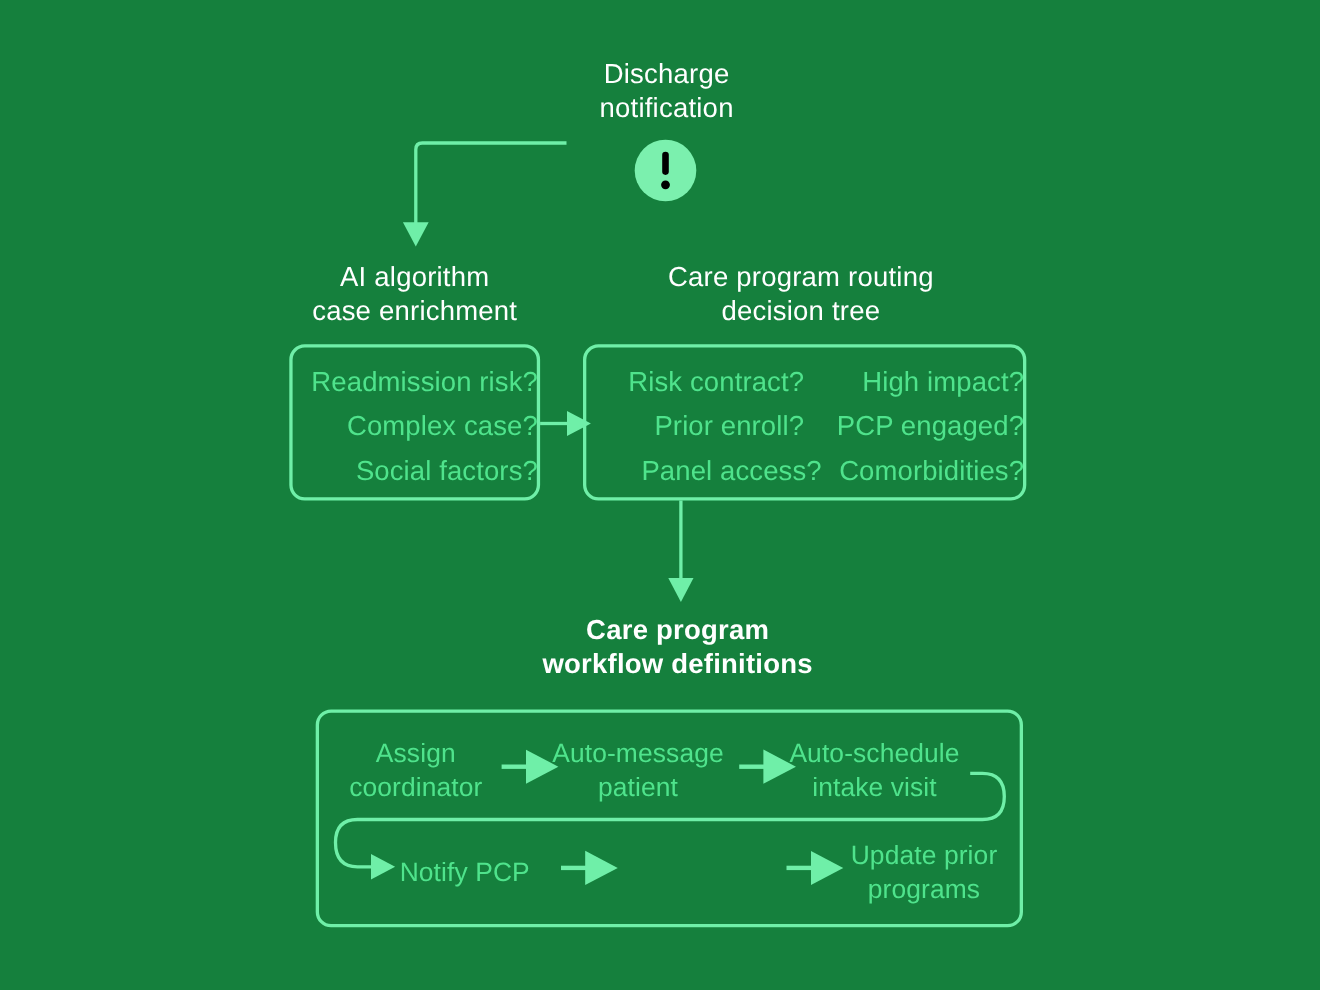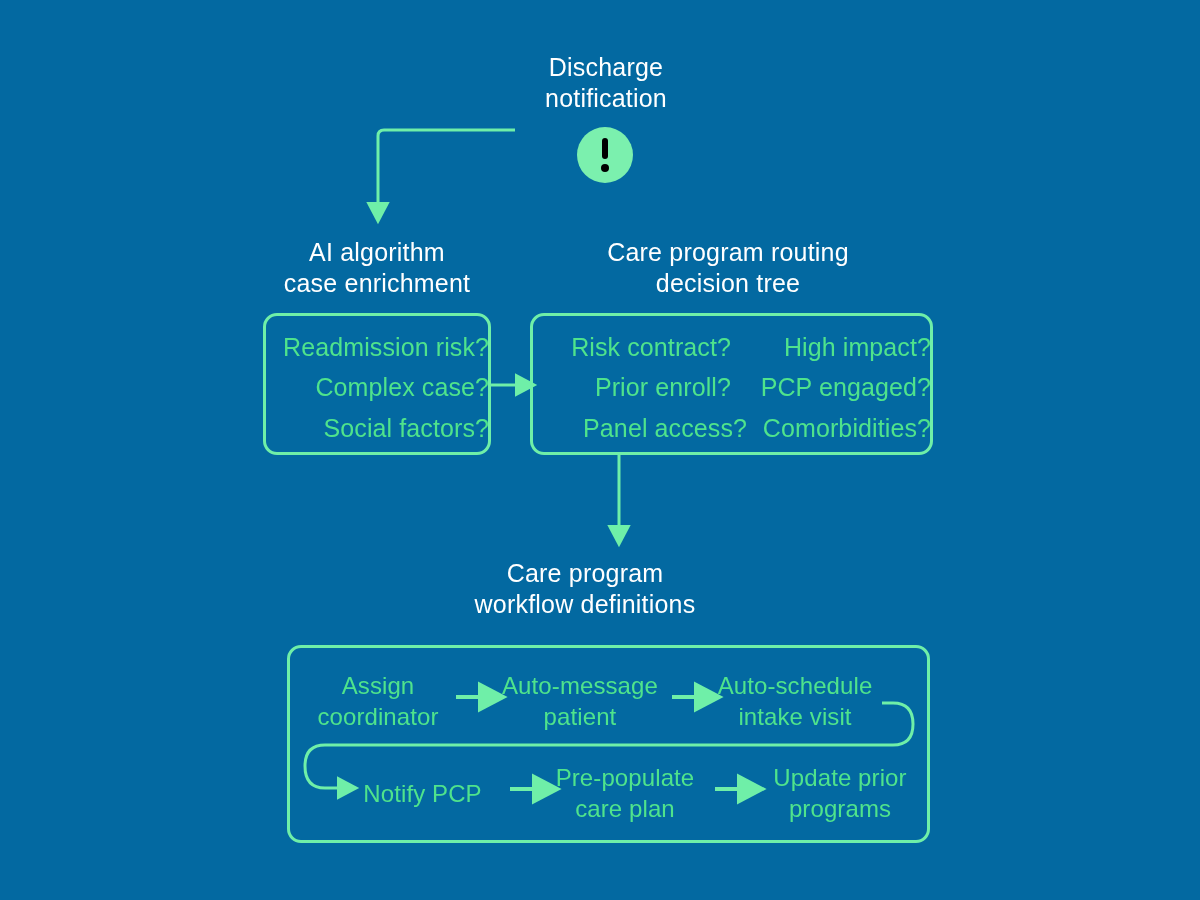--- a/index.html
+++ b/index.html
@@ -8,21 +8,21 @@
     padding: 0;
     background: #000000;
   }
   body {
     font-family: "Liberation Sans", sans-serif;
   }
   #canvas {
     position: relative;
     width: 1200px;
     height: 900px;
-    background: #0369a1;
+    background: #15803d;
     overflow: hidden;
   }
   .svg-layer {
     position: absolute;
     top: 0;
     left: 0;
     width: 1200px;
     height: 900px;
     pointer-events: none;
   }
@@ -101,21 +101,21 @@
     <div class="alert-bang"></div>
     <div class="alert-dot"></div>
   </div>
 
   <div class="label-white" style="left:227px; top:237px; width:300px;">AI algorithm
 case enrichment</div>
 
   <div class="label-white" style="left:578px; top:237px; width:300px;">Care program routing
 decision tree</div>
 
-  <div class="label-white" style="left:435px; top:558px; width:300px;">Care program
+  <div class="label-white" style="left:466px; top:558px; width:300px;font-weight:bold;">Care program
 workflow definitions</div>
 
   <div class="box" style="left:263px; top:313px; width:228px; height:142px;"></div>
 
   <div class="cell" style="left:265px; top:332px; width:224px;">Readmission risk?</div>
   <div class="cell" style="left:265px; top:372px; width:224px;">Complex case?</div>
   <div class="cell" style="left:265px; top:413px; width:224px;">Social factors?</div>
 
   <div class="box" style="left:530px; top:313px; width:403px; height:142px;"></div>
 
@@ -130,22 +130,20 @@
   <div class="box" style="left:287px; top:645px; width:643px; height:198px;"></div>
 
   <div class="wf-cell" style="left:298px; top:670px; width:160px;">Assign
 coordinator</div>
   <div class="wf-cell" style="left:490px; top:670px; width:180px;">Auto-message
 patient</div>
   <div class="wf-cell" style="left:705px; top:670px; width:180px;">Auto-schedule
 intake visit</div>
 
   <div class="wf-cell" style="left:345px; top:778px; width:155px;">Notify PCP</div>
-  <div class="wf-cell" style="left:535px; top:762px; width:180px;">Pre-populate
-care plan</div>
   <div class="wf-cell" style="left:750px; top:762px; width:180px;">Update prior
 programs</div>
 
   <svg class="svg-layer" viewBox="0 0 1200 900">
     <defs>
       <marker id="ah" markerWidth="9" markerHeight="9" refX="1" refY="4.5" orient="auto" markerUnits="strokeWidth">
         <path d="M0,0.6 L7.4,4.5 L0,8.4 Z" fill="#6FEFA8"></path>
       </marker>
       <marker id="ahd" markerWidth="9" markerHeight="9" refX="1" refY="4.5" orient="auto" markerUnits="strokeWidth">
         <path d="M0,0.6 L7.4,4.5 L0,8.4 Z" fill="#6FEFA8"></path>

